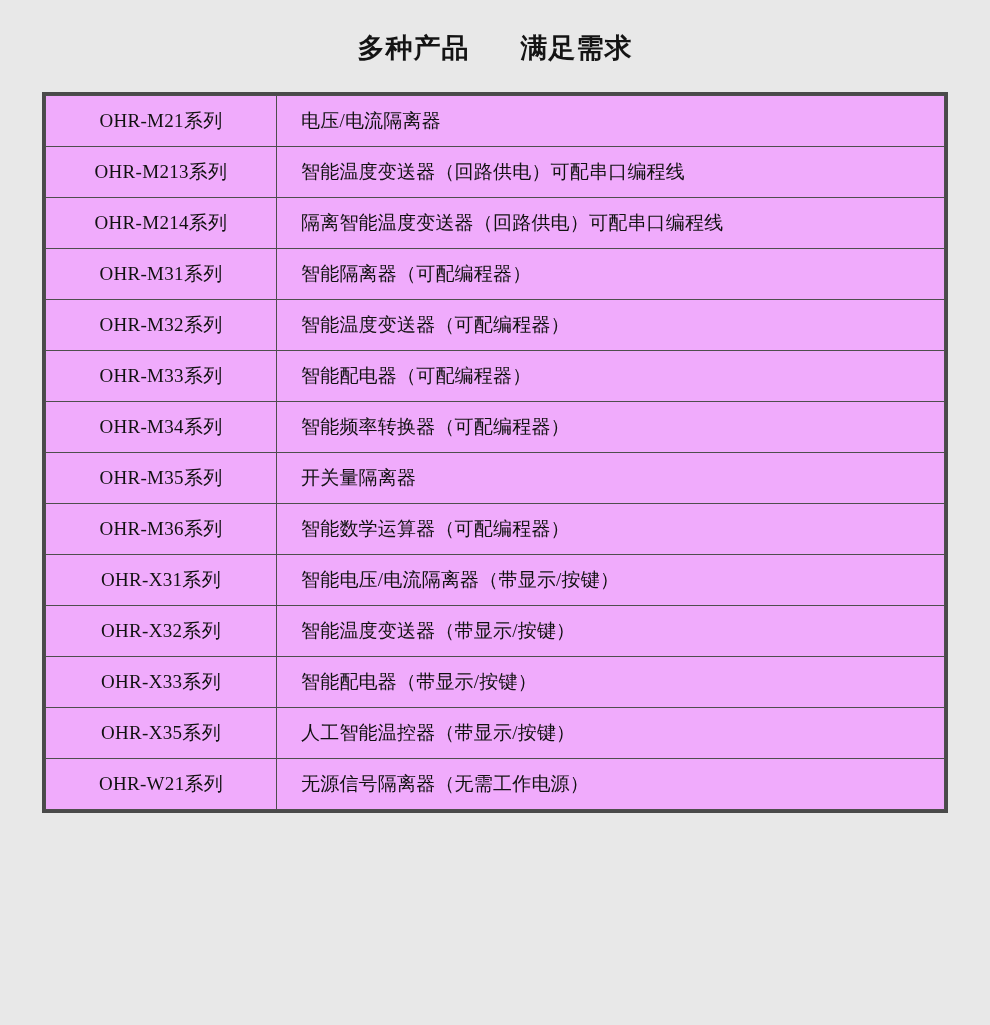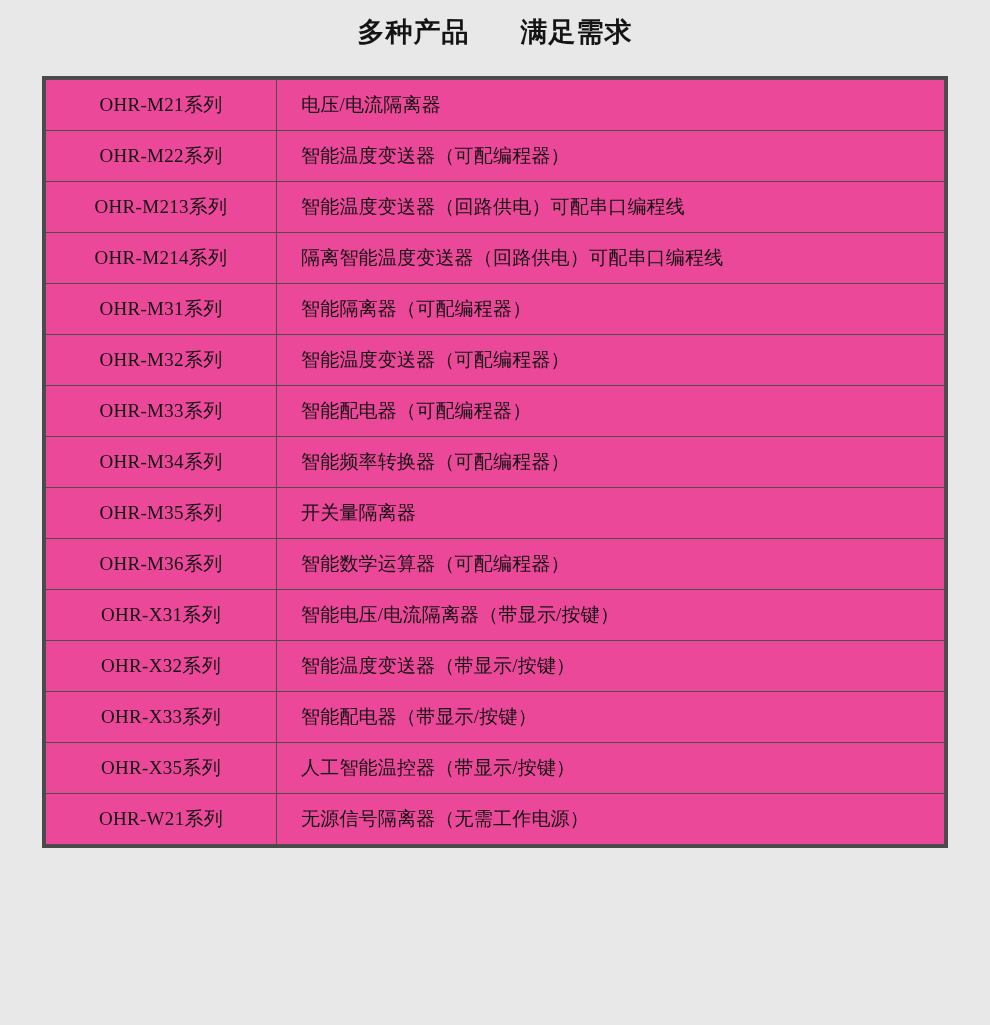--- a/index.html
+++ b/index.html
@@ -19,21 +19,21 @@
     width: 990px;
     height: 1025px;
     box-sizing: border-box;
   }
   .title {
     text-align: center;
     font-family: "Liberation Sans", sans-serif;
     font-weight: bold;
     font-size: 27px;
     letter-spacing: 1px;
-    padding-top: 14px;
+    padding-top: 30px;
     color: #141414;
   }
   .title .gap {
     display: inline-block;
     width: 34px;
   }
   .table-wrap {
     margin: 26px 42px 0 42px;
     border: 3px solid #4a4a4a;
     background: #ebebeb;
@@ -42,21 +42,21 @@
   table.product-table {
     width: 100%;
     border-collapse: collapse;
     table-layout: fixed;
   }
   table.product-table td {
     border: 1px solid #4e4e4e;
     height: 48px;
     font-size: 19px;
     color: #111;
-    background: #ec4899;
+    background: #f0abfc;
     vertical-align: middle;
   }
   td.code {
     width: 228px;
     text-align: center;
     font-family: "Liberation Serif", serif;
     letter-spacing: 0.3px;
     white-space: nowrap;
   }
   td.desc {
@@ -77,24 +77,20 @@
     <span class="gap"></span>
     <span>满足需求</span>
   </div>
 
   <div class="table-wrap">
     <table class="product-table">
       <tbody id="table-body">
           <tr>
             <td class="code">OHR-M21系列</td>
             <td class="desc">电压/电流隔离器</td>
-          </tr>
-          <tr>
-            <td class="code">OHR-M22系列</td>
-            <td class="desc">智能温度变送器（可配编程器）</td>
           </tr>
           <tr>
             <td class="code">OHR-M213系列</td>
             <td class="desc">智能温度变送器（回路供电）可配串口编程线</td>
           </tr>
           <tr>
             <td class="code">OHR-M214系列</td>
             <td class="desc">隔离智能温度变送器（回路供电）可配串口编程线</td>
           </tr>
           <tr>

